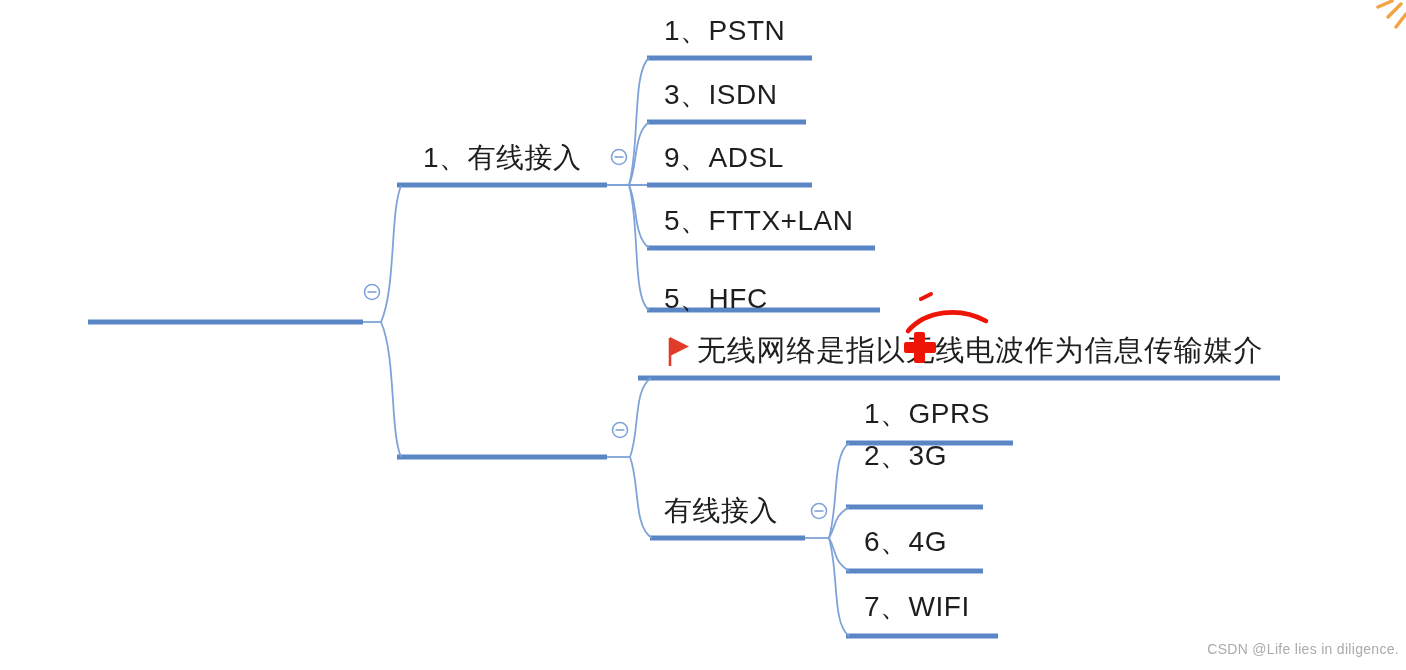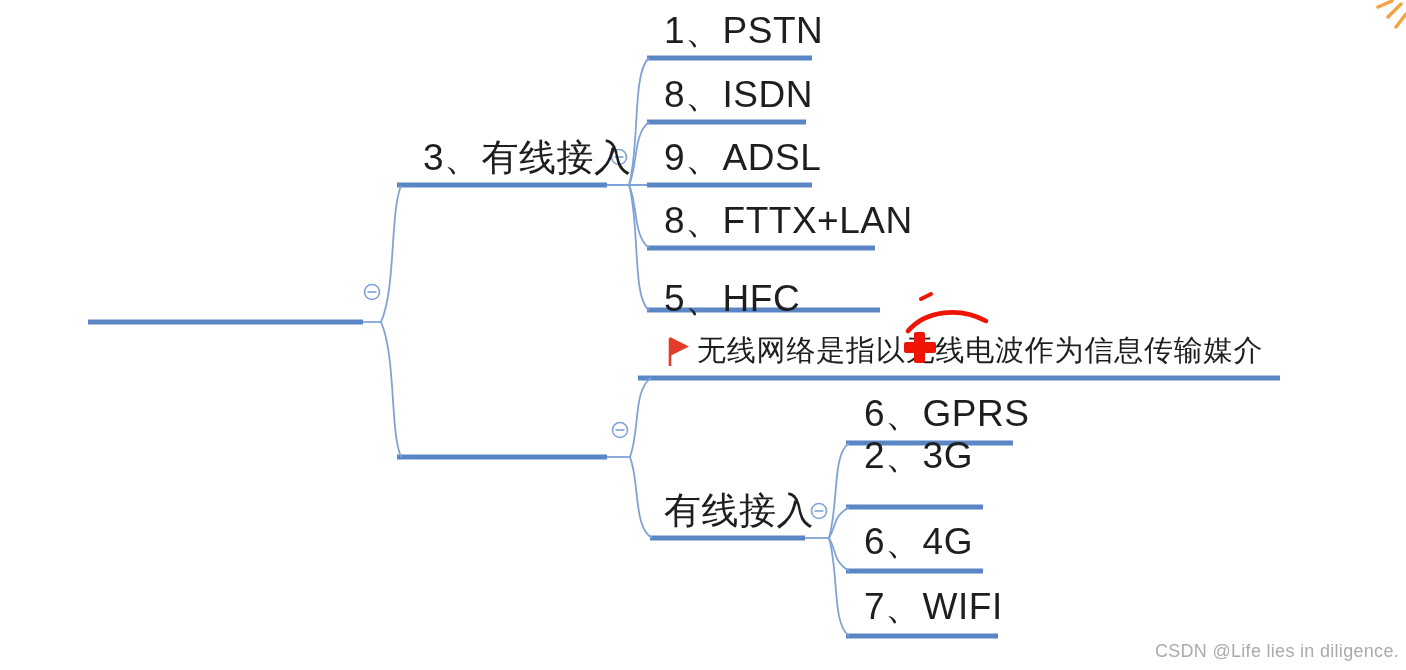--- a/index.html
+++ b/index.html
@@ -3,28 +3,28 @@
 <meta charset="utf-8">
 <style>
   html,body{margin:0;padding:0;background:#fff;}
   .stage{
     position:relative;width:1406px;height:670px;background:#ffffff;overflow:hidden;
     font-family:"Liberation Sans","DejaVu Sans",sans-serif;
   }
   .layer{position:absolute;left:0;top:0;pointer-events:none;}
   .node{
     position:absolute;transform:translateY(-50%);
-    font-size:37px;color:#1e1e1e;white-space:nowrap;letter-spacing:0.5px;
+    font-size:28px;color:#1e1e1e;white-space:nowrap;letter-spacing:0.5px;
     line-height:1.1;
   }
   .node.note{display:flex;align-items:center;gap:7px;font-size:29px;letter-spacing:0.8px;}
   .flag{flex:0 0 auto;display:block;}
   .watermark{
     position:absolute;top:641px;right:7px;
-    font-size:18px;color:#ababab;letter-spacing:0.3px;white-space:nowrap;
+    font-size:14px;color:#ababab;letter-spacing:0.3px;white-space:nowrap;
   }
 </style>
 </head>
 <body>
 
 <div class="stage">
 
   <svg class="layer" width="1406" height="670" viewBox="0 0 1406 670">
 
     <g stroke="#5b86c5" stroke-width="5">
@@ -84,52 +84,52 @@
 
     <g stroke="#f2a444" stroke-width="3.5" stroke-linecap="round">
       <line x1="1378" y1="7" x2="1392" y2="1"></line>
       <line x1="1388" y1="17" x2="1401" y2="4"></line>
       <line x1="1396" y1="27" x2="1406" y2="14"></line>
     </g>
   </svg>
 
 
   <div class="node" style="left:423px;top:158px">
-    <span>3、有线接入</span>
+    <span>1、有线接入</span>
   </div>
   <div class="node" style="left:664px;top:31px">
     <span>1、PSTN</span>
   </div>
   <div class="node" style="left:664px;top:95px">
-    <span>8、ISDN</span>
+    <span>3、ISDN</span>
   </div>
   <div class="node" style="left:664px;top:158px">
     <span>9、ADSL</span>
   </div>
   <div class="node" style="left:664px;top:221px">
-    <span>8、FTTX+LAN</span>
+    <span>5、FTTX+LAN</span>
   </div>
   <div class="node" style="left:664px;top:299px">
     <span>5、HFC</span>
   </div>
 
 
   <div class="node note" style="left:666px;top:351px">
     <svg class="flag" width="24" height="32" viewBox="0 0 24 32">
       <line x1="4" y1="31" x2="4" y2="3" stroke="#e23c28" stroke-width="2.6"></line>
       <polygon points="4,2 23,11.5 4,21" fill="#e23c28"></polygon>
     </svg>
     <span>无线网络是指以无线电波作为信息传输媒介</span>
   </div>
 
   <div class="node" style="left:664px;top:511px">
     <span>有线接入</span>
   </div>
   <div class="node" style="left:864px;top:414px">
-    <span>6、GPRS</span>
+    <span>1、GPRS</span>
   </div>
   <div class="node" style="left:864px;top:456px">
     <span>2、3G</span>
   </div>
   <div class="node" style="left:864px;top:542px">
     <span>6、4G</span>
   </div>
   <div class="node" style="left:864px;top:607px">
     <span>7、WIFI</span>
   </div>

